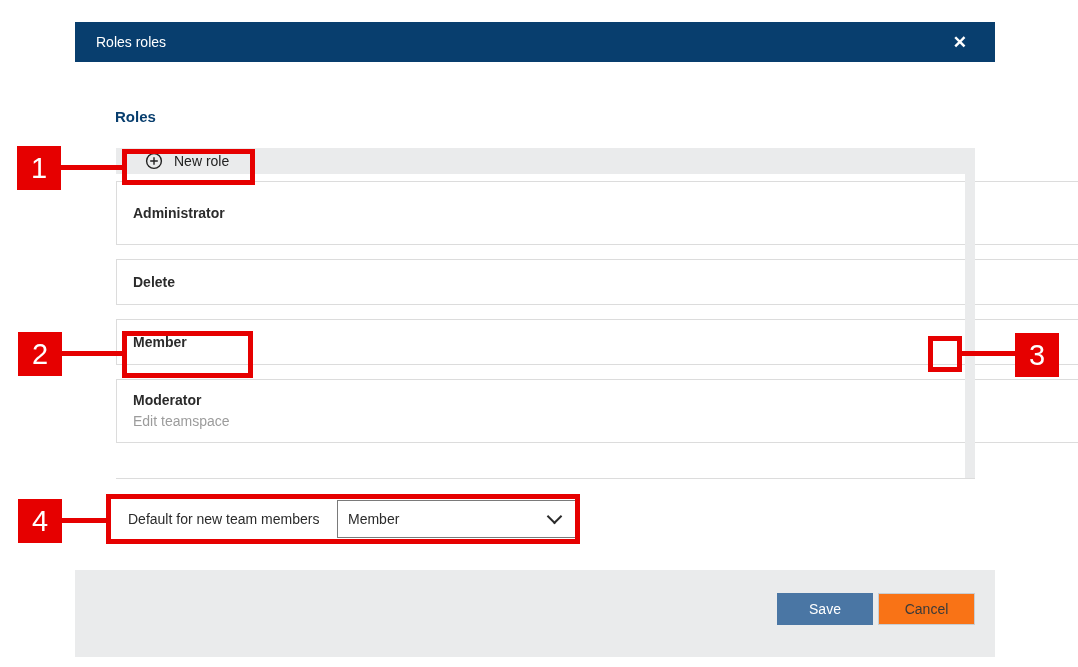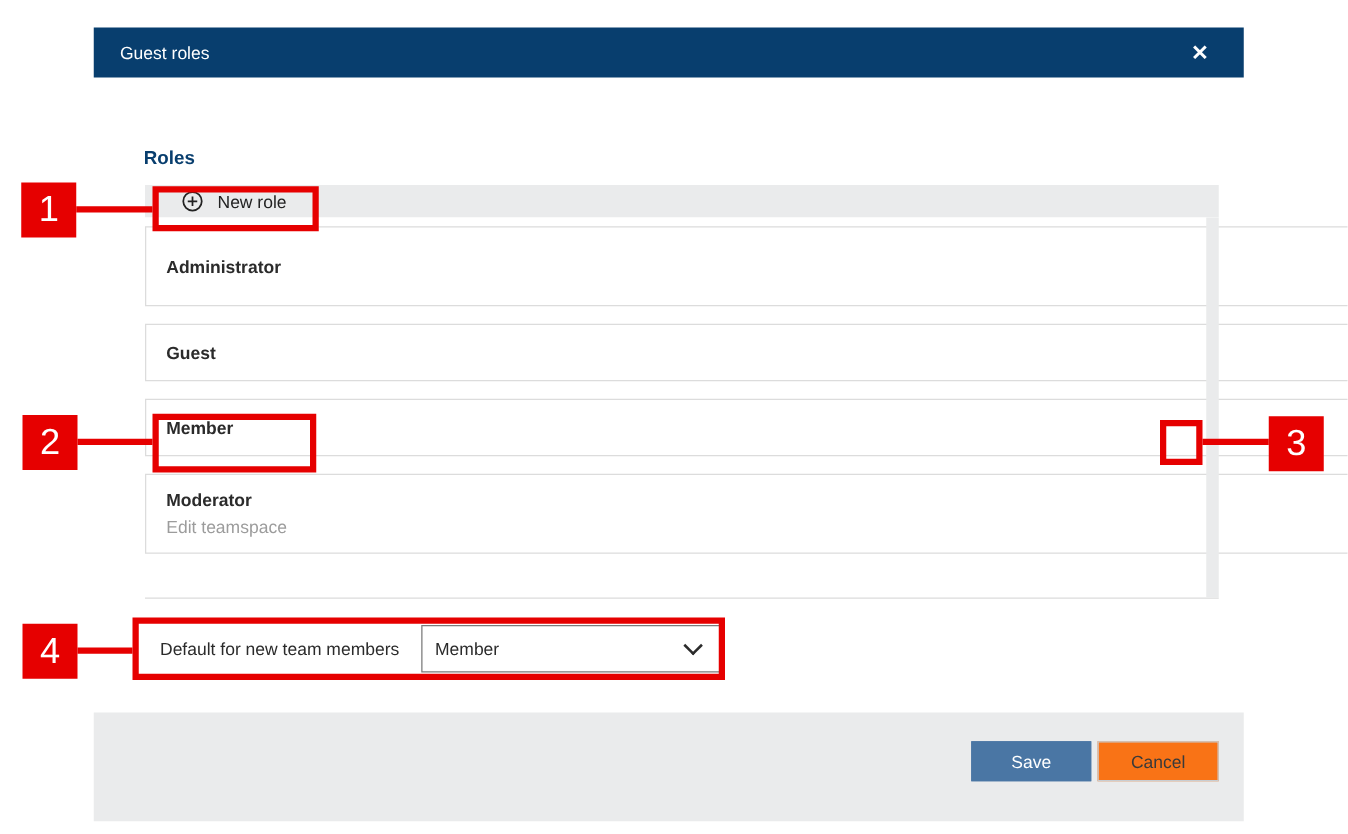--- a/index.html
+++ b/index.html
@@ -8,21 +8,21 @@
     font-family:"Liberation Sans", sans-serif;overflow:hidden;
     -webkit-font-smoothing:antialiased;
   }
   
   .dlg-header{position:absolute;left:75px;top:22px;width:920px;height:40px;
     background:#083e6e;display:flex;align-items:center;box-sizing:border-box;}
   .dlg-title{color:#ffffff;font-size:14px;margin-left:21px;}
   .dlg-close{margin-left:auto;margin-right:28px;color:#ffffff;font-size:17px;
     font-weight:bold;cursor:pointer;line-height:1;}
   
-  .roles-label{position:absolute;left:115px;top:118px;color:#083e6e;
+  .roles-label{position:absolute;left:115px;top:108px;color:#083e6e;
     font-weight:bold;font-size:15px;}
   
   .panel{position:absolute;left:116px;top:148px;width:859px;}
   .panel-header{height:26px;background:#eaebec;display:flex;align-items:center;}
   .new-role-btn{display:flex;align-items:center;gap:11px;margin-left:29px;
     font-size:14px;color:#222222;cursor:pointer;background:none;border:none;
     font-family:inherit;padding:0;}
   .panel-body{position:relative;background:#ffffff;padding:7px 0 19px 0;
     border-bottom:1px solid #dcdcdc;}
   .scroll-track{position:absolute;top:0;right:0;bottom:0;width:10px;background:#eaebec;}
@@ -57,21 +57,21 @@
     color:#ffffff;font-size:29px;display:flex;align-items:center;
     justify-content:center;z-index:20;}
   .ann-line{position:absolute;height:5px;background:#e60000;z-index:19;}
   .ann-box{position:absolute;border:5px solid #e60000;box-sizing:border-box;
     z-index:19;background:transparent;pointer-events:none;}
 </style>
 </head>
 <body>
 
 <div class="dlg-header">
-  <span class="dlg-title">Guest roles</span>
+  <span class="dlg-title">Roles roles</span>
   <span class="dlg-close">✕</span>
 </div>
 
 <div class="roles-label">Roles</div>
 
 <div class="panel">
   <div class="panel-header">
     <button class="new-role-btn">
       <span style="display:flex;">
         <svg width="18" height="18" viewBox="0 0 18 18">
@@ -86,21 +86,21 @@
     <div class="scroll-track"></div>
 
     <div class="role-card tall">
       <div class="role-text">
         <span class="role-name">Administrator</span>
       </div>
     </div>
 
     <div class="role-card short">
       <div class="role-text">
-        <span class="role-name">Guest</span>
+        <span class="role-name">Delete</span>
       </div>
       <button class="role-delete">✕</button>
     </div>
 
     <div class="role-card short">
       <div class="role-text">
         <span class="role-name">Member</span>
       </div>
       <button class="role-delete">✕</button>
     </div>

